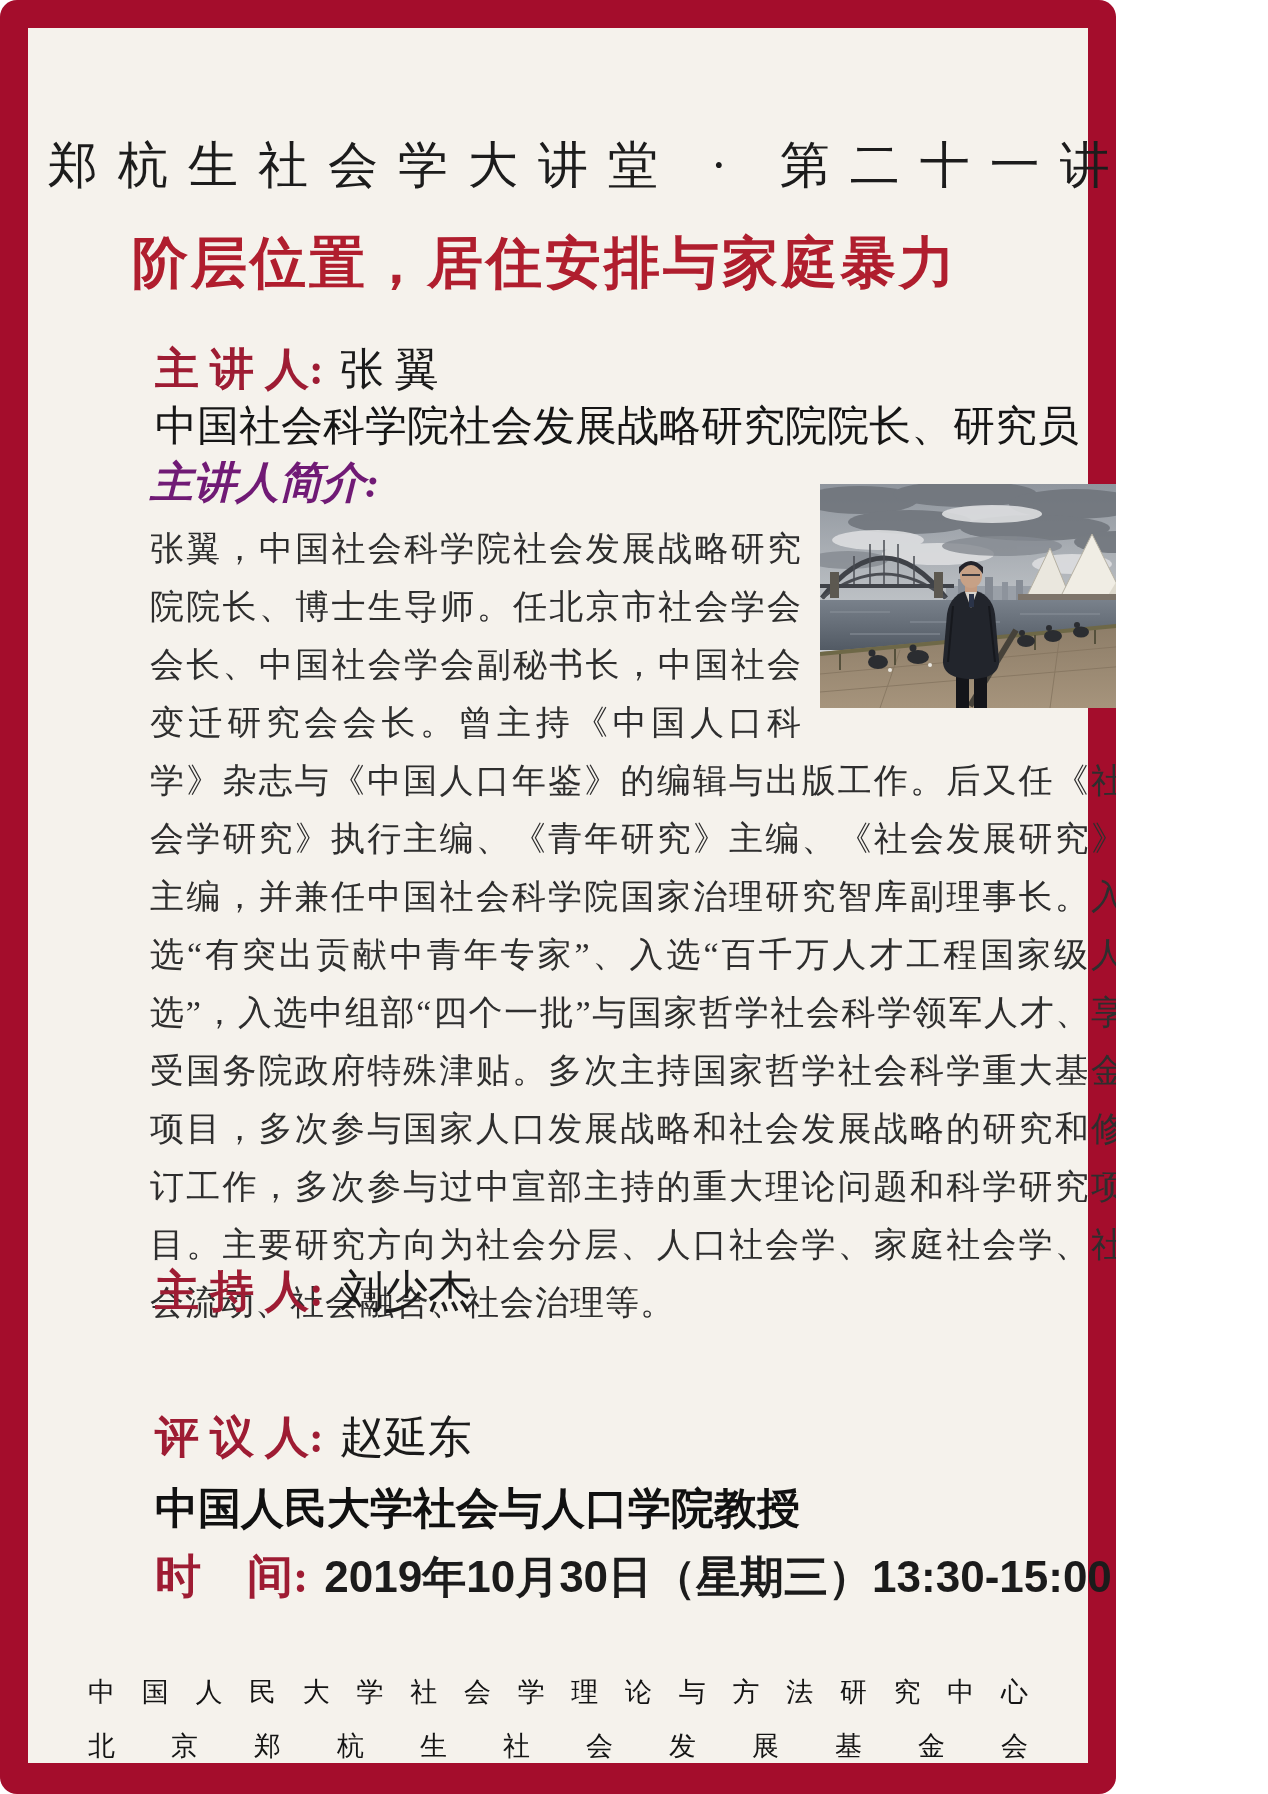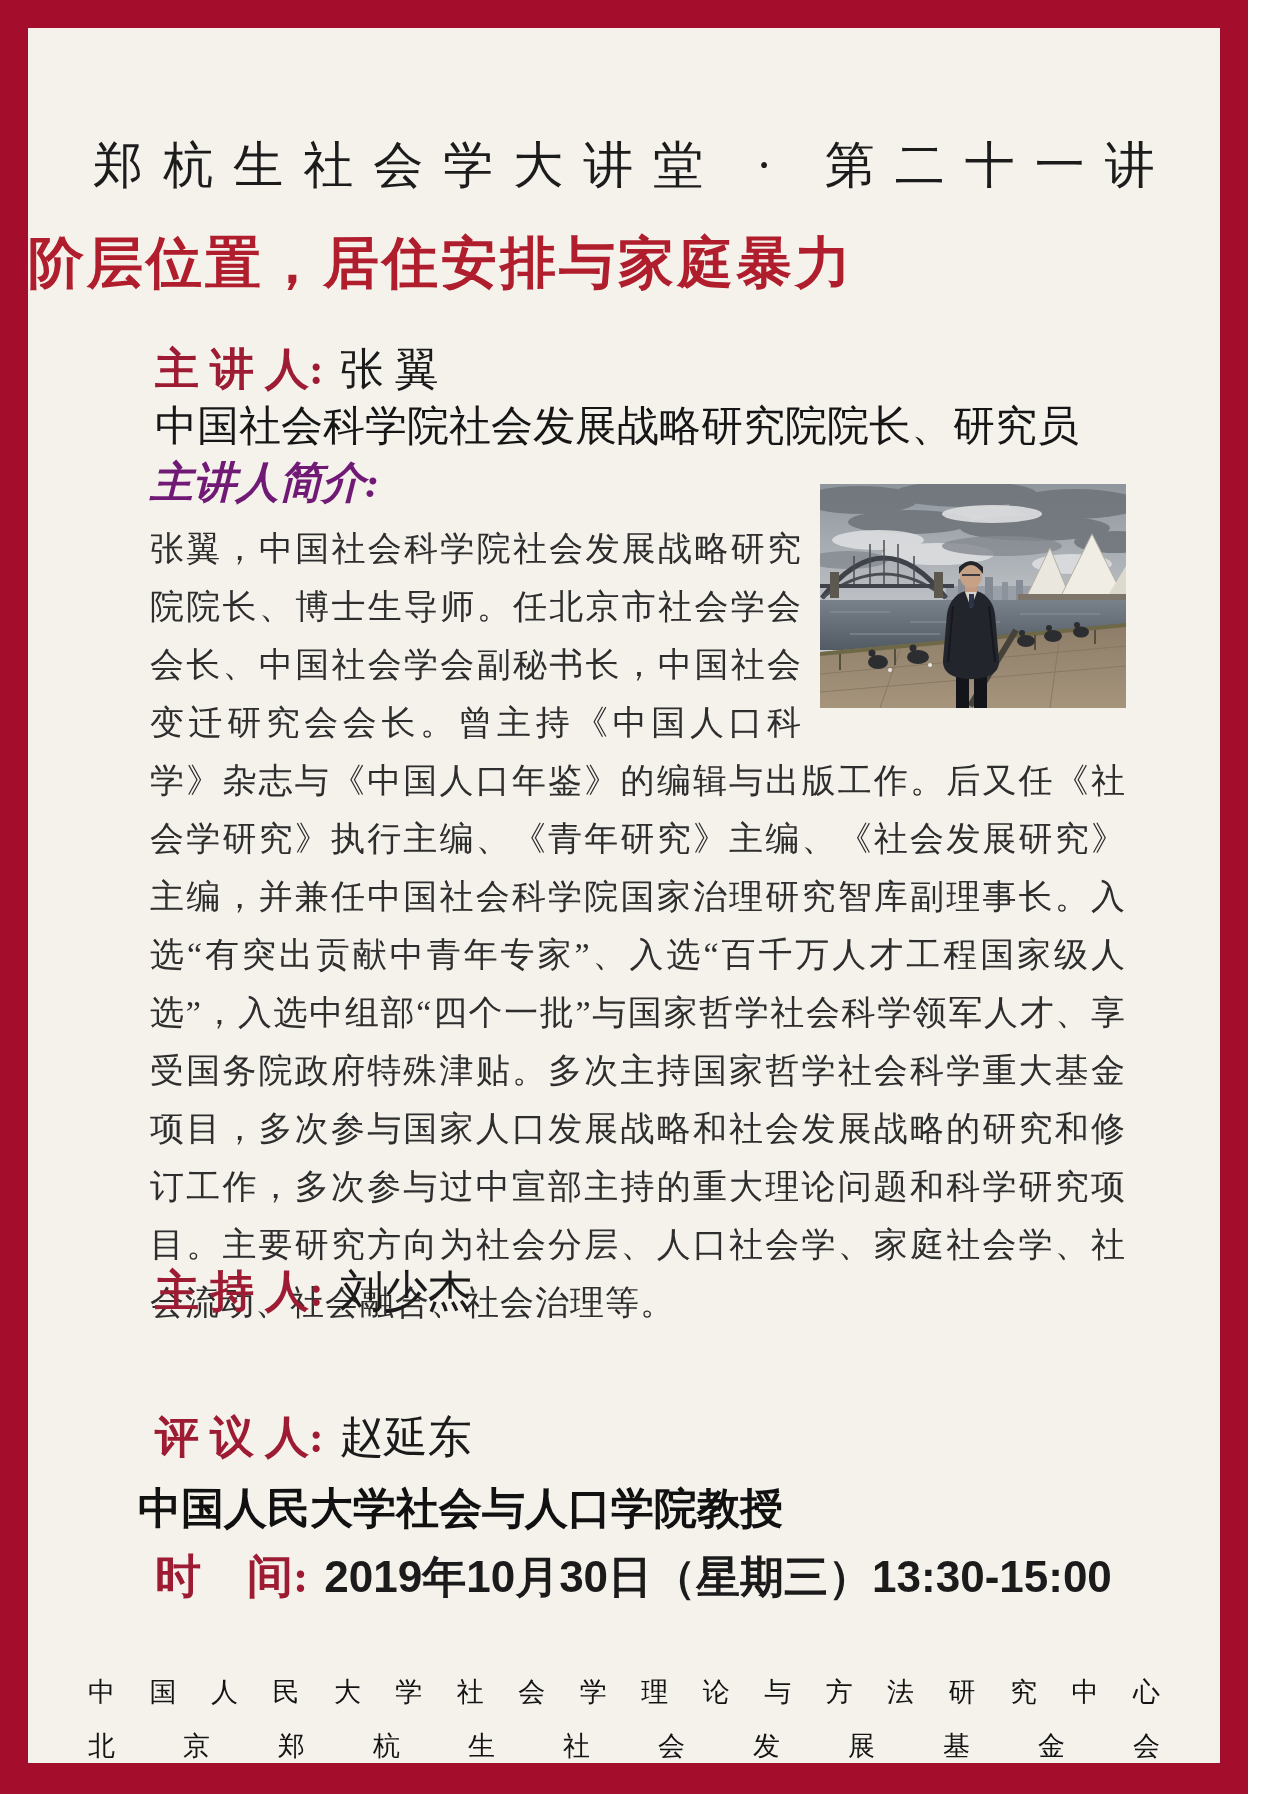--- a/index.html
+++ b/index.html
@@ -1,37 +1,38 @@
 <!DOCTYPE html>
 <html><head>
 <meta charset="utf-8">
 <style>
   html,body{margin:0;padding:0;background:#ffffff;}
   .poster{
     position:relative;
-    width:1248px;height:1794px;
+    width:1116px;height:1794px;
     background:#A40D2C;
     overflow:hidden;
     font-family:"Liberation Serif","DejaVu Serif",serif;
+    border-radius:17px;
   }
   .inner{
     position:absolute;left:28px;top:28px;right:28px;bottom:31px;
     background:#F5F2EC;
   }
   .abs{position:absolute;}
   .series-title{
     top:104px;left:0;right:0;
     text-align:center;
     font-size:50px;letter-spacing:20px;text-indent:20px;
     color:#1c1c1c;font-weight:500;
     white-space:nowrap;
   }
   .lecture-title{
     top:198px;left:0;right:130px;
-    text-align:left;
+    text-align:right;
     font-size:56px;font-weight:bold;letter-spacing:3px;
     color:#B01E2E;
     white-space:nowrap;
   }
   .row{white-space:nowrap;color:#1b1b1b;}
   .lbl{color:#9E1C33;font-weight:bold;}
   .val{color:#1b1b1b;margin-left:16px;}
   .speaker-row{top:312px;left:127px;font-size:44px;text-align:right;}
   .speaker-affil{top:370px;left:127px;font-size:42px;color:#161616;text-align:right;}
   .bio-section{
@@ -53,21 +54,21 @@
   .bio-text{
     margin:6px 0 0 0;
     font-size:34px;line-height:58px;
     color:#2e2e2e;
     text-align:justify;
     letter-spacing:1px;
   }
   .host-row{top:1234px;left:127px;font-size:44px;}
   .host-affil{top:1304px;left:127px;font-size:43px;font-family:"Liberation Sans","DejaVu Sans",sans-serif;font-weight:bold;color:#111;}
   .disc-row{top:1380px;left:127px;font-size:44px;}
-  .disc-affil{top:1452px;left:110px;font-size:43px;font-family:"Liberation Sans","DejaVu Sans",sans-serif;font-weight:bold;color:#111;}
+  .disc-affil{top:1452px;left:127px;font-size:43px;font-family:"Liberation Sans","DejaVu Sans",sans-serif;font-weight:bold;color:#111;}
   .time-row{top:1518px;left:127px;font-size:46px;}
   .place-row{top:1588px;left:127px;font-size:46px;}
   .time-row .val,.place-row .val{font-weight:bold;font-family:"Liberation Sans","DejaVu Sans",sans-serif;font-size:44px;}
   .footer-line{
     left:60px;right:60px;
     font-size:27px;color:#141414;
     text-align:justify;
     text-align-last:justify;
     -moz-text-align-last:justify;
   }

